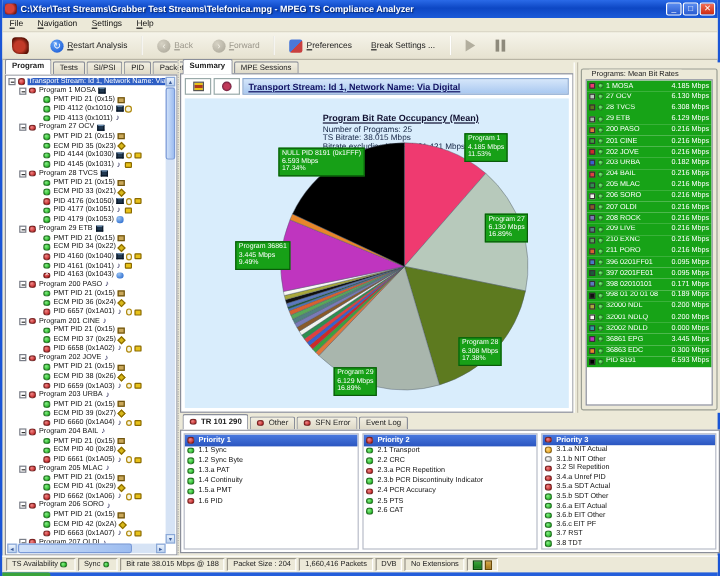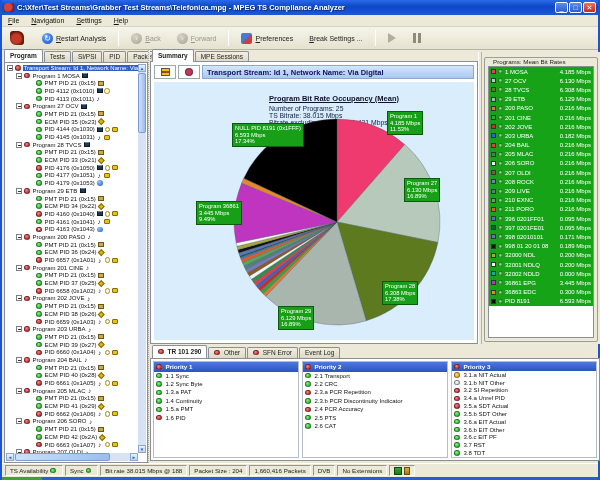--- a/index.html
+++ b/index.html
@@ -76,21 +76,21 @@
   .thumb { position:absolute; background:linear-gradient(90deg,#cfe0f8,#9cbcf0); border:1px solid #7a9ad8; border-radius:2px; }
 
   
   .vdivider { position:absolute; left:146px; top:50px; width:2px; bottom:17px; background:#ece9d8; border-left:1px dotted #aaa; }
   .summary-panel { position:absolute; left:148px; top:61px; width:328px; height:283px; background:#fff; border:1px solid #8a8e99; }
   .sum-header { position:absolute; left:3px; top:3px; right:3px; height:14px; display:flex; gap:2px; }
   .hdr-icobox { width:22px; height:14px; border:1px solid #9aa; background:#fff; display:flex; align-items:center; justify-content:center; }
   .stream-ico { width:9px; height:8px; background:repeating-linear-gradient(#e8c21a 0 2px, #b03a1a 2px 4px); border:0.5px solid #555; }
   .analysis-ico { width:8px; height:8px; border-radius:50%; background:radial-gradient(circle at 50% 50%, #c03a5a 0 40%, #5a1a3a 75%); }
   .sum-title { flex:1; background:linear-gradient(#d5e6fa,#a9c8f0); border:1px solid #8aa8d0; color:#101060;
-               font-size:7.5px; font-weight:bold; display:flex; align-items:center; padding-left:4px; }
+               font-size:7.5px; font-weight:bold; display:flex; align-items:center; padding-left:4px;text-decoration:underline; }
   .chart-area { position:absolute; left:3px; top:20px; right:3px; bottom:3px; background:#d9edfc; overflow:hidden; }
   .chart-head { position:absolute; left:115px; top:12px; width:210px; font-size:6.8px; color:#102040; }
   .chart-head .ct { font-size:7.5px; font-weight:bold; text-decoration:underline; margin-bottom:2px; color:#101030; }
   .pie-svg { position:absolute; left:0; top:0; }
   .callout { position:absolute; background:#17a017; border:1px solid #0a5a0a; color:#fff; font-size:5.8px; line-height:6.6px;
              padding:1px 2px; white-space:nowrap; }
 
   
   .rsplit { position:absolute; left:476px; top:52px; width:4px; height:292px; background:#ece9d8; border-left:1px solid #fff; border-right:1px solid #b8b4a4; }
   .right-panel { position:absolute; left:480px; top:52px; width:118px; height:292px; background:#ece9d8; }

